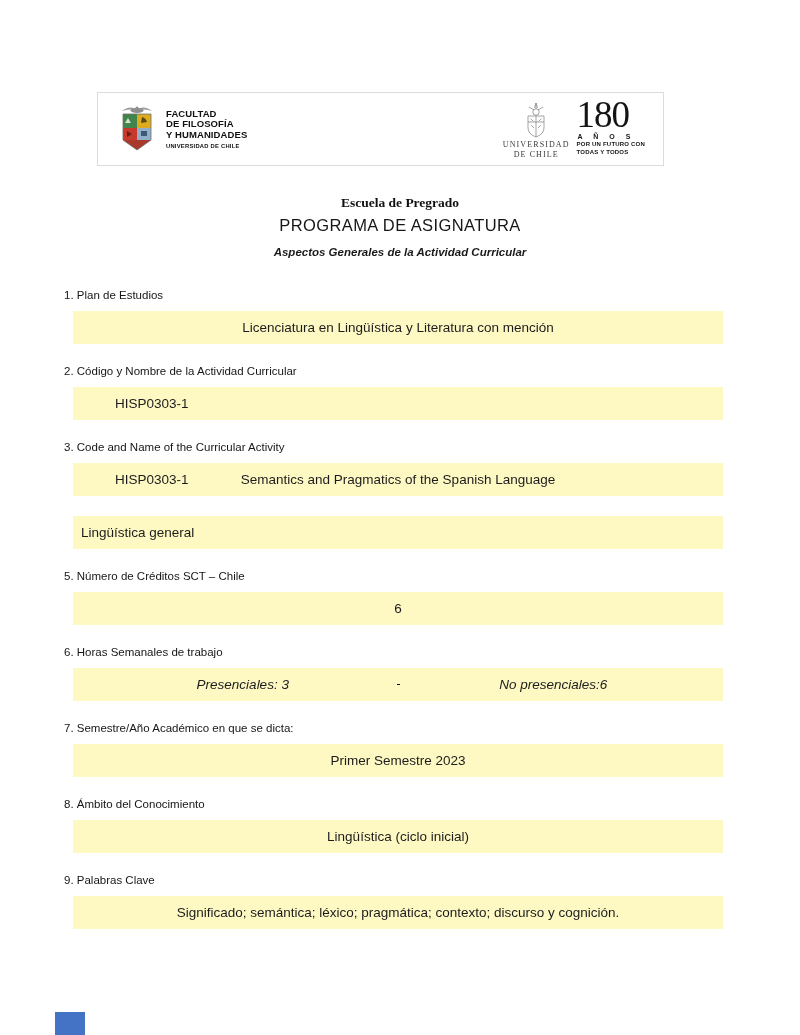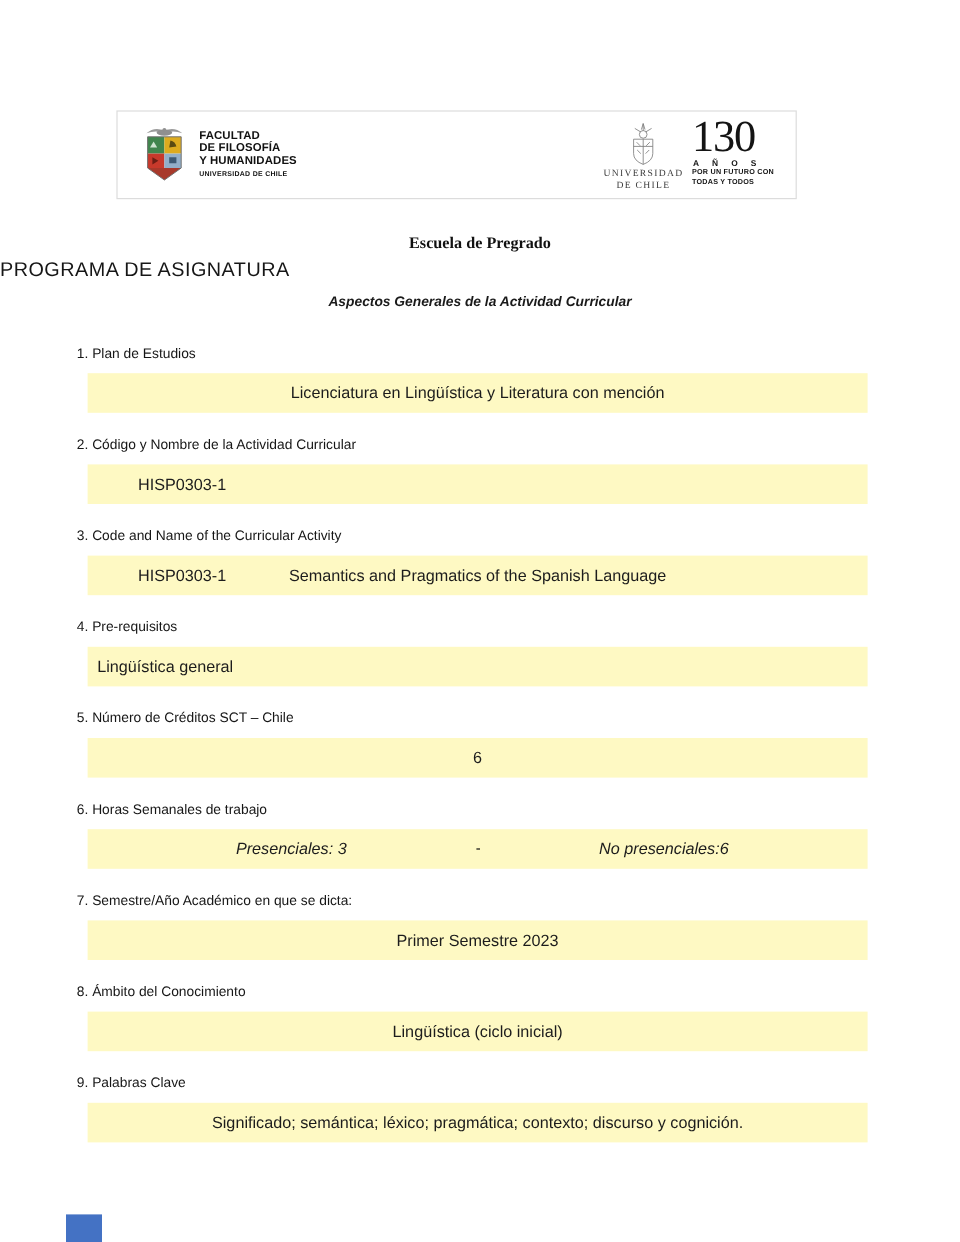--- a/index.html
+++ b/index.html
@@ -21,21 +21,21 @@
   .uni-logo{display:flex;align-items:flex-start;gap:7px;}
   .seal-col{display:flex;flex-direction:column;align-items:center;margin-top:4px;}
   .seal-name{font-family:"Liberation Serif",serif;font-size:8px;letter-spacing:1.1px;color:#3a3a3a;line-height:1.25;text-align:center;margin-top:2px;}
   .anniv-col{display:flex;flex-direction:column;align-items:flex-start;line-height:1;}
   .anniv-num{font-family:"Liberation Serif",serif;font-size:37px;font-weight:400;letter-spacing:-1px;color:#141414;line-height:0.9;}
   .anniv-anos{font-size:7px;font-weight:bold;letter-spacing:4.5px;color:#141414;margin:2px 0 1px 1px;}
   .anniv-slogan{font-size:6px;font-weight:bold;color:#141414;line-height:1.25;letter-spacing:0.2px;}
   
   .t-escuela{position:absolute;top:195px;left:0;width:100%;text-align:center;
     font-family:"Liberation Serif",serif;font-weight:bold;font-size:13.5px;color:#111;}
-  .t-programa{position:absolute;top:216px;left:0;width:100%;
+  .t-programa{position:absolute;top:216px;left:0;width:100%;text-align:center;
     font-size:16.5px;letter-spacing:0.4px;color:#161616;}
   .t-aspectos{position:absolute;top:246px;left:0;width:100%;text-align:center;
     font-style:italic;font-weight:bold;font-size:11.5px;color:#1a1a1a;}
   
   .sections{position:absolute;top:288px;left:0;width:800px;}
   .sec{margin-bottom:20px;}
   .sec-label{margin-left:64px;font-size:11.5px;color:#161616;height:15px;line-height:15px;margin-bottom:8px;}
   .bar{
     margin-left:73px;width:650px;height:33px;background:#fef9c3;
     display:flex;align-items:center;justify-content:center;
@@ -93,21 +93,21 @@
             <path d="M6 20 h16 M14 14 v21"></path>
             <path d="M8.5 16.5 l3 3 M19.5 16.5 l-3 3 M9 23 l3 3 M19 23 l-3 3"></path>
           </g>
         </svg>
         <div class="seal-name">
           <div>UNIVERSIDAD</div>
           <div>DE CHILE</div>
         </div>
       </div>
       <div class="anniv-col">
-        <div class="anniv-num">130</div>
+        <div class="anniv-num">180</div>
         <div class="anniv-anos">A Ñ O S</div>
         <div class="anniv-slogan">POR UN FUTURO CON</div>
         <div class="anniv-slogan">TODAS Y TODOS</div>
       </div>
     </div>
   </div>
 
   <div class="t-escuela">Escuela de Pregrado</div>
   <div class="t-programa">PROGRAMA DE ASIGNATURA</div>
   <div class="t-aspectos">Aspectos Generales de la Actividad Curricular</div>
@@ -130,21 +130,20 @@
 
     <div class="sec">
       <div class="sec-label">3. Code and Name of the Curricular Activity</div>
       <div class="bar">
         <span class="code">HISP0303-1</span>
         <span>Semantics and Pragmatics of the Spanish Language</span>
       </div>
     </div>
 
     <div class="sec">
-      <div class="sec-label">4. Pre-requisitos</div>
       <div class="bar left">
         <span>Lingüística general</span>
       </div>
     </div>
 
     <div class="sec">
       <div class="sec-label">5. Número de Créditos SCT – Chile</div>
       <div class="bar">
         <span>6</span>
       </div>

